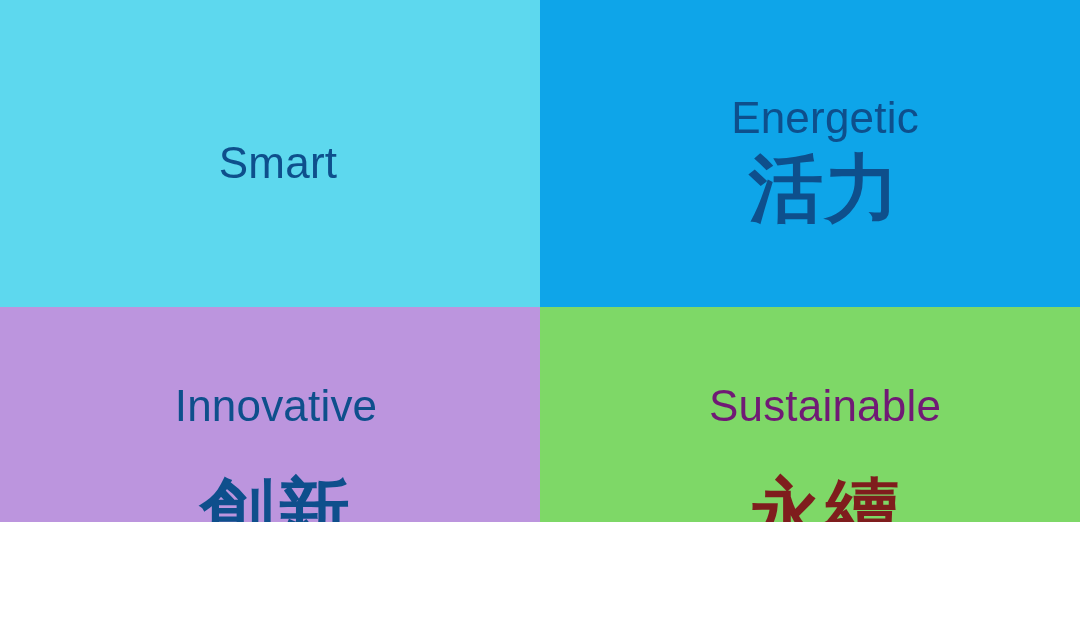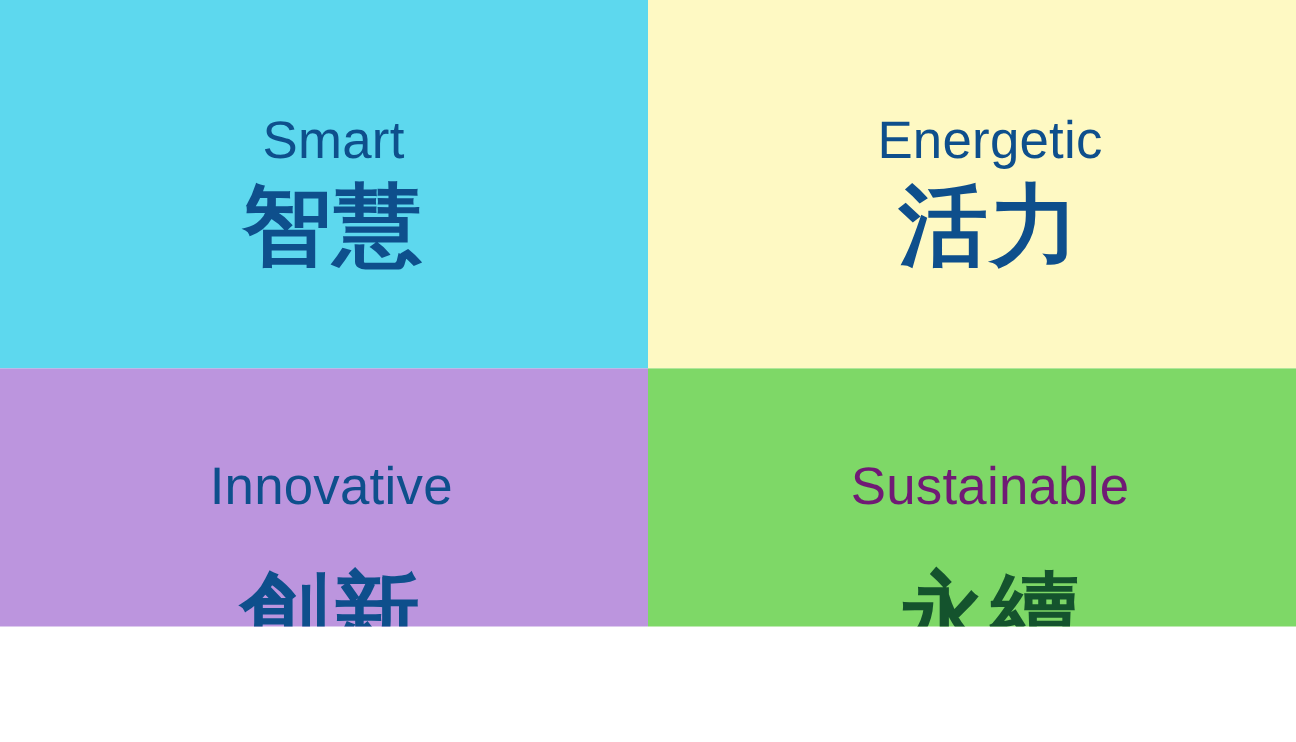--- a/index.html
+++ b/index.html
@@ -59,38 +59,37 @@
   .q-bl .label-stack { transform: translateX(6px) translateY(6px); }
 </style>
 </head>
 <body>
 
 <div id="board" style="width: 1080px; height: 522px; grid-template-columns: 540px 540px; grid-template-rows: 307px 311px;">
 
   <div class="quadrant q-tl" style="background-color: rgb(93, 216, 238);">
     <div class="label-stack">
       <div class="label-en" style="color: rgb(14, 79, 140);">Smart</div>
-      <div class="label-zh" style="color: rgb(14, 79, 140);">智慧</div>
     </div>
   </div>
 
-  <div class="quadrant q-tr" style="background-color: #fef9c3;">
+  <div class="quadrant q-tr" style="background-color: #0ea5e9;">
     <div class="label-stack">
       <div class="label-en" style="color: rgb(14, 79, 140);">Energetic</div>
       <div class="label-zh" style="color: rgb(14, 79, 140);">活力</div>
     </div>
   </div>
 
   <div class="quadrant q-bl" style="background-color: rgb(188, 149, 222);">
     <div class="label-stack">
       <div class="label-en" style="color: rgb(14, 79, 140);">Innovative</div>
       <div class="label-zh" style="color: rgb(14, 79, 140); text-align: center;">創新</div>
     </div>
   </div>
 
   <div class="quadrant q-br" style="background-color: rgb(126, 216, 103);">
     <div class="label-stack">
       <div class="label-en" style="color: #701a75;">Sustainable</div>
-      <div class="label-zh" style="color: #14532d;">永續</div>
+      <div class="label-zh" style="color: #7f1d1d;">永續</div>
     </div>
   </div>
 
 </div>
 
 </body></html>

